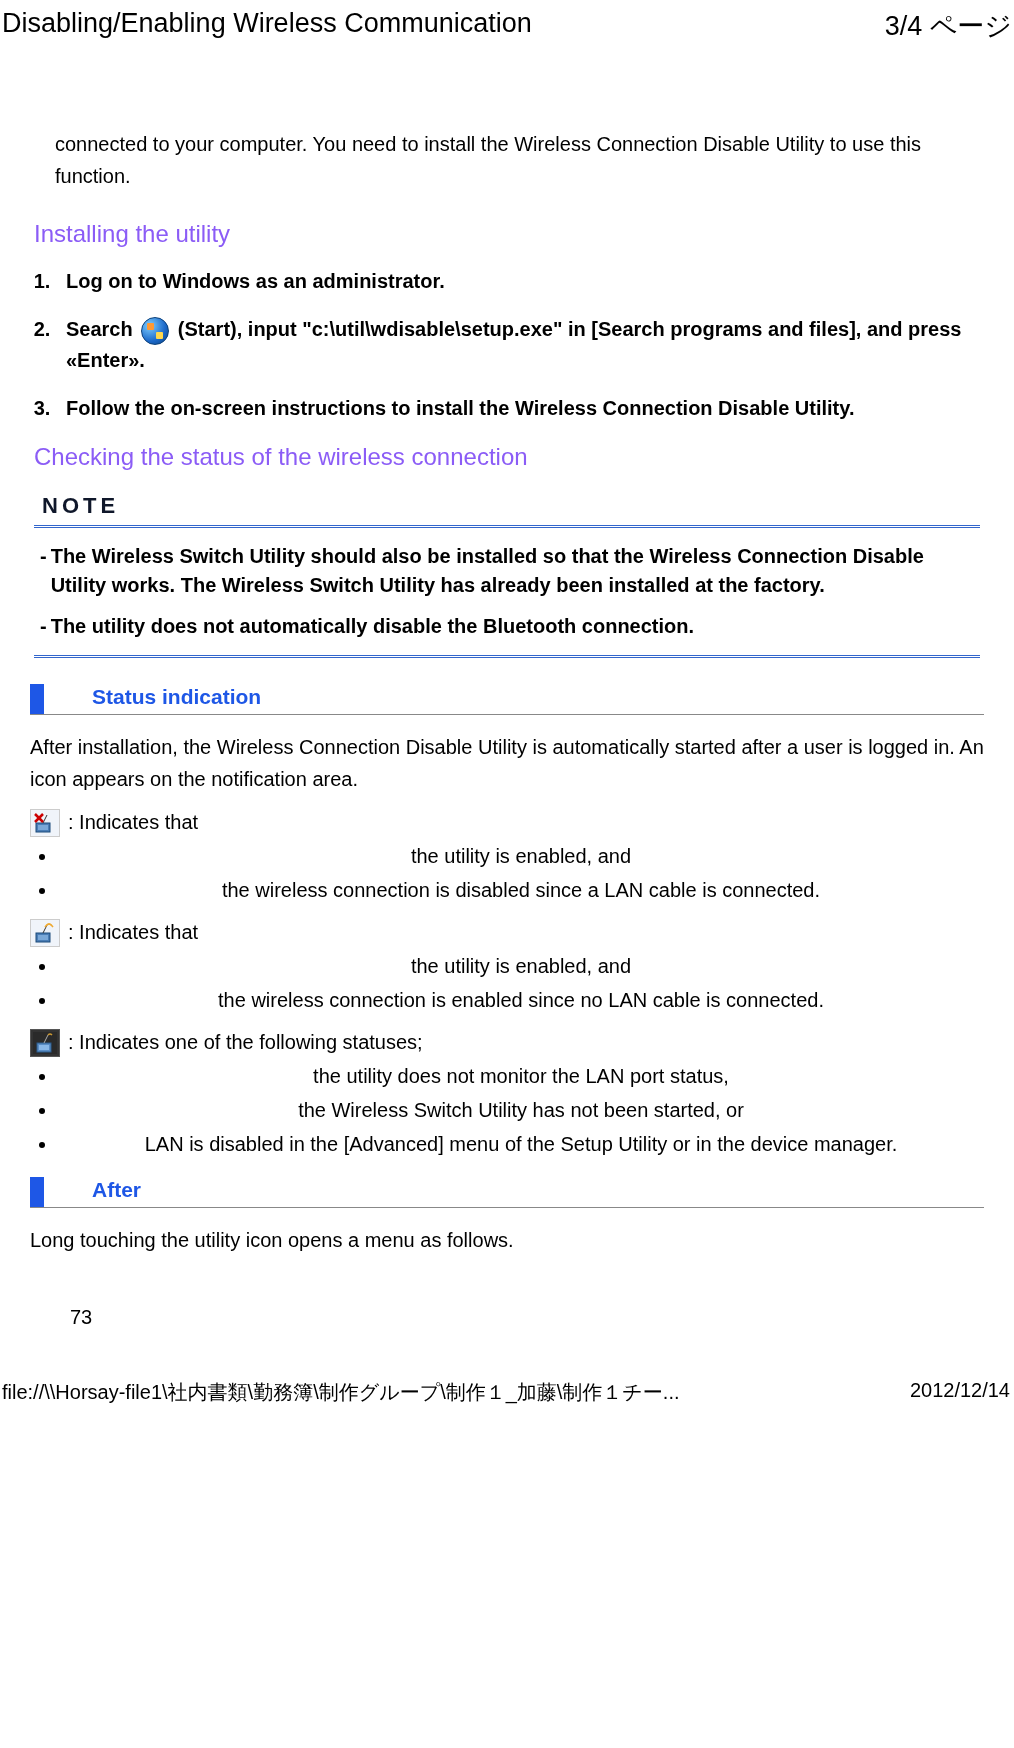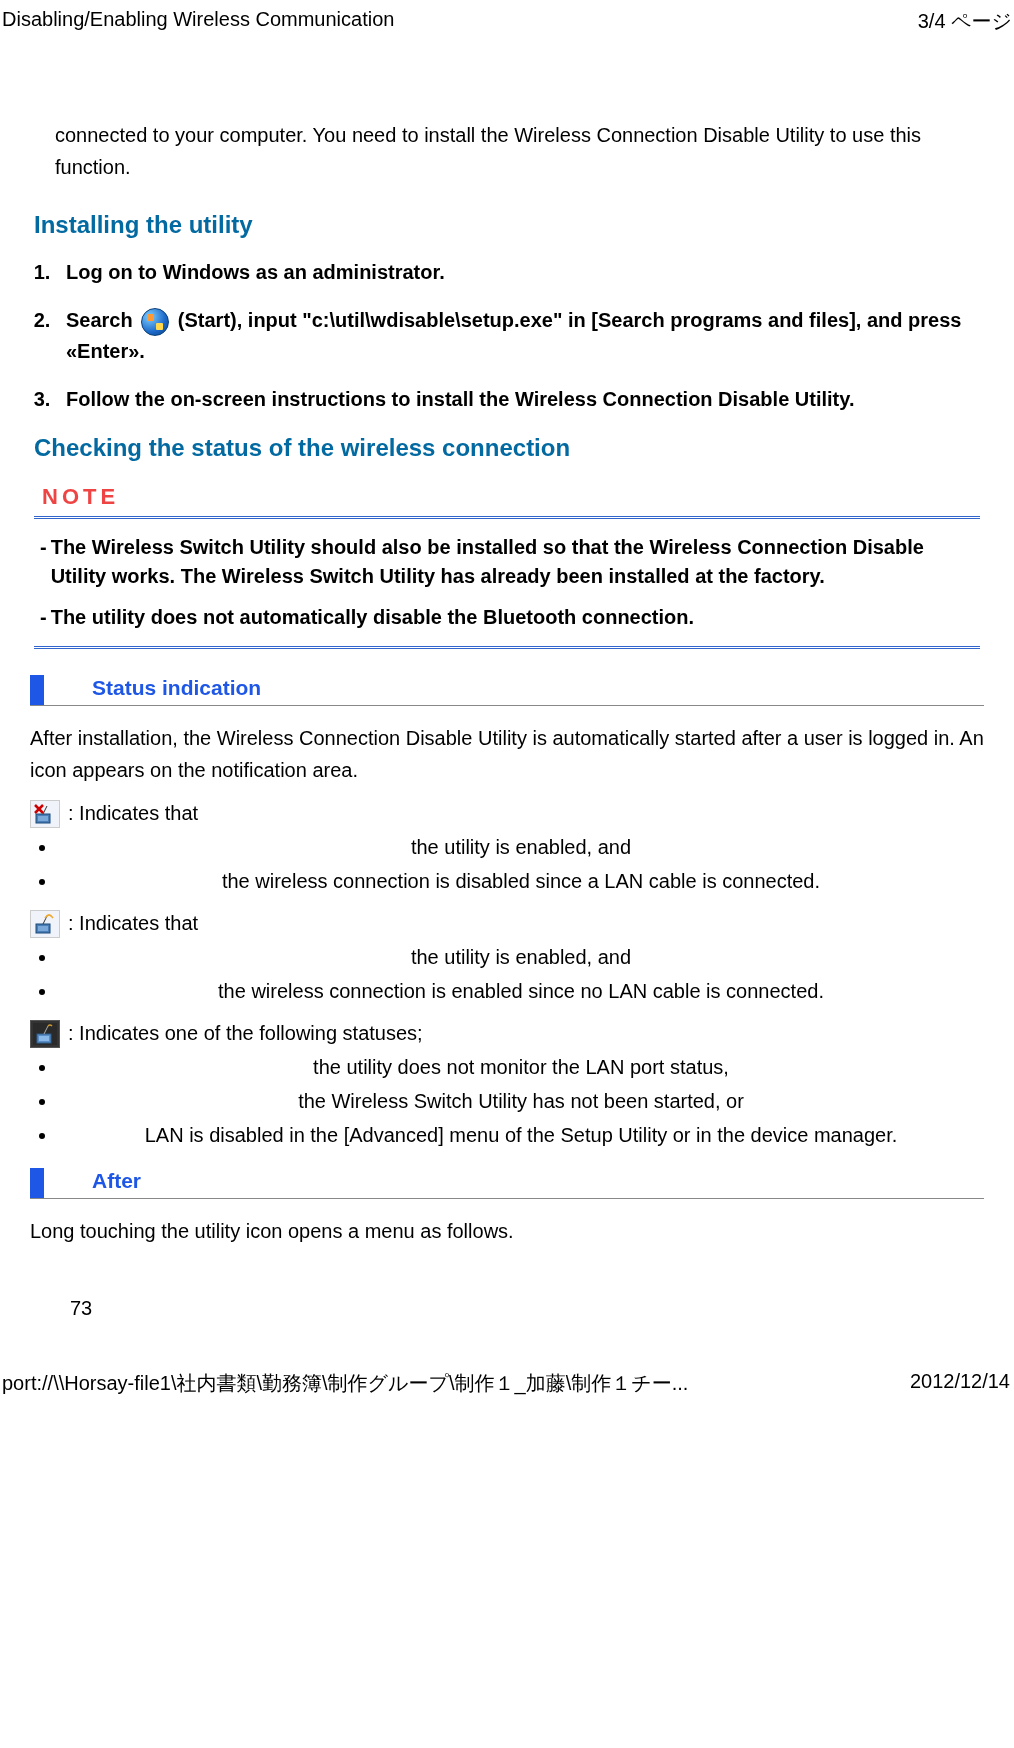--- a/index.html
+++ b/index.html
@@ -9,49 +9,49 @@
       font-size: 20px;
       color: #000;
       background: #fff;
       width: 1014px;
     }
     .page-header {
       display: flex;
       justify-content: space-between;
       padding: 8px 2px 4px 2px;
       font-family: "MS Gothic", "Meiryo", sans-serif;
-      font-size: 20px;
+      font-size: 27px;
     }
     .content {
       padding: 20px 30px 20px 30px;
     }
     .intro-text {
       line-height: 1.6;
       margin-bottom: 28px;
       margin-top: 60px;
       margin-left: 25px;
     }
     .section-heading {
-      color: #0369a1;
-      font-weight: bold;
+      color: #8b5cf6;
+      font-weight: normal;
       font-size: 24px;
       margin: 20px 0 18px 4px;
     }
     .ordered-list {
       padding-left: 26px;
       margin: 0;
     }
     .ordered-list li {
       font-weight: bold;
       margin-bottom: 18px;
       line-height: 1.5;
       padding-left: 10px;
     }
     .note-label {
-      color: #ef4444;
+      color: #0f172a;
       font-weight: bold;
       font-size: 22px;
       letter-spacing: 4px;
       margin: 22px 0 6px 12px;
     }
     .note-box {
       border-top: 3px double #3366cc;
       border-bottom: 3px double #3366cc;
       padding: 14px 6px;
       margin: 0 4px 26px 4px;
@@ -260,15 +260,15 @@
     <div class="blue-bar"></div>
     <div class="blue-title">After</div>
   </div>
 
   <div class="body-text">Long touching the utility icon opens a menu as follows.</div>
 
   <div class="page-number">73</div>
 </div>
 
 <div class="footer">
-  <span>port://\\Horsay-file1\社内書類\勤務簿\制作グループ\制作１_加藤\制作１チー...</span>
+  <span>file://\\Horsay-file1\社内書類\勤務簿\制作グループ\制作１_加藤\制作１チー...</span>
   <span>2012/12/14</span>
 </div>
 
 </body></html>

